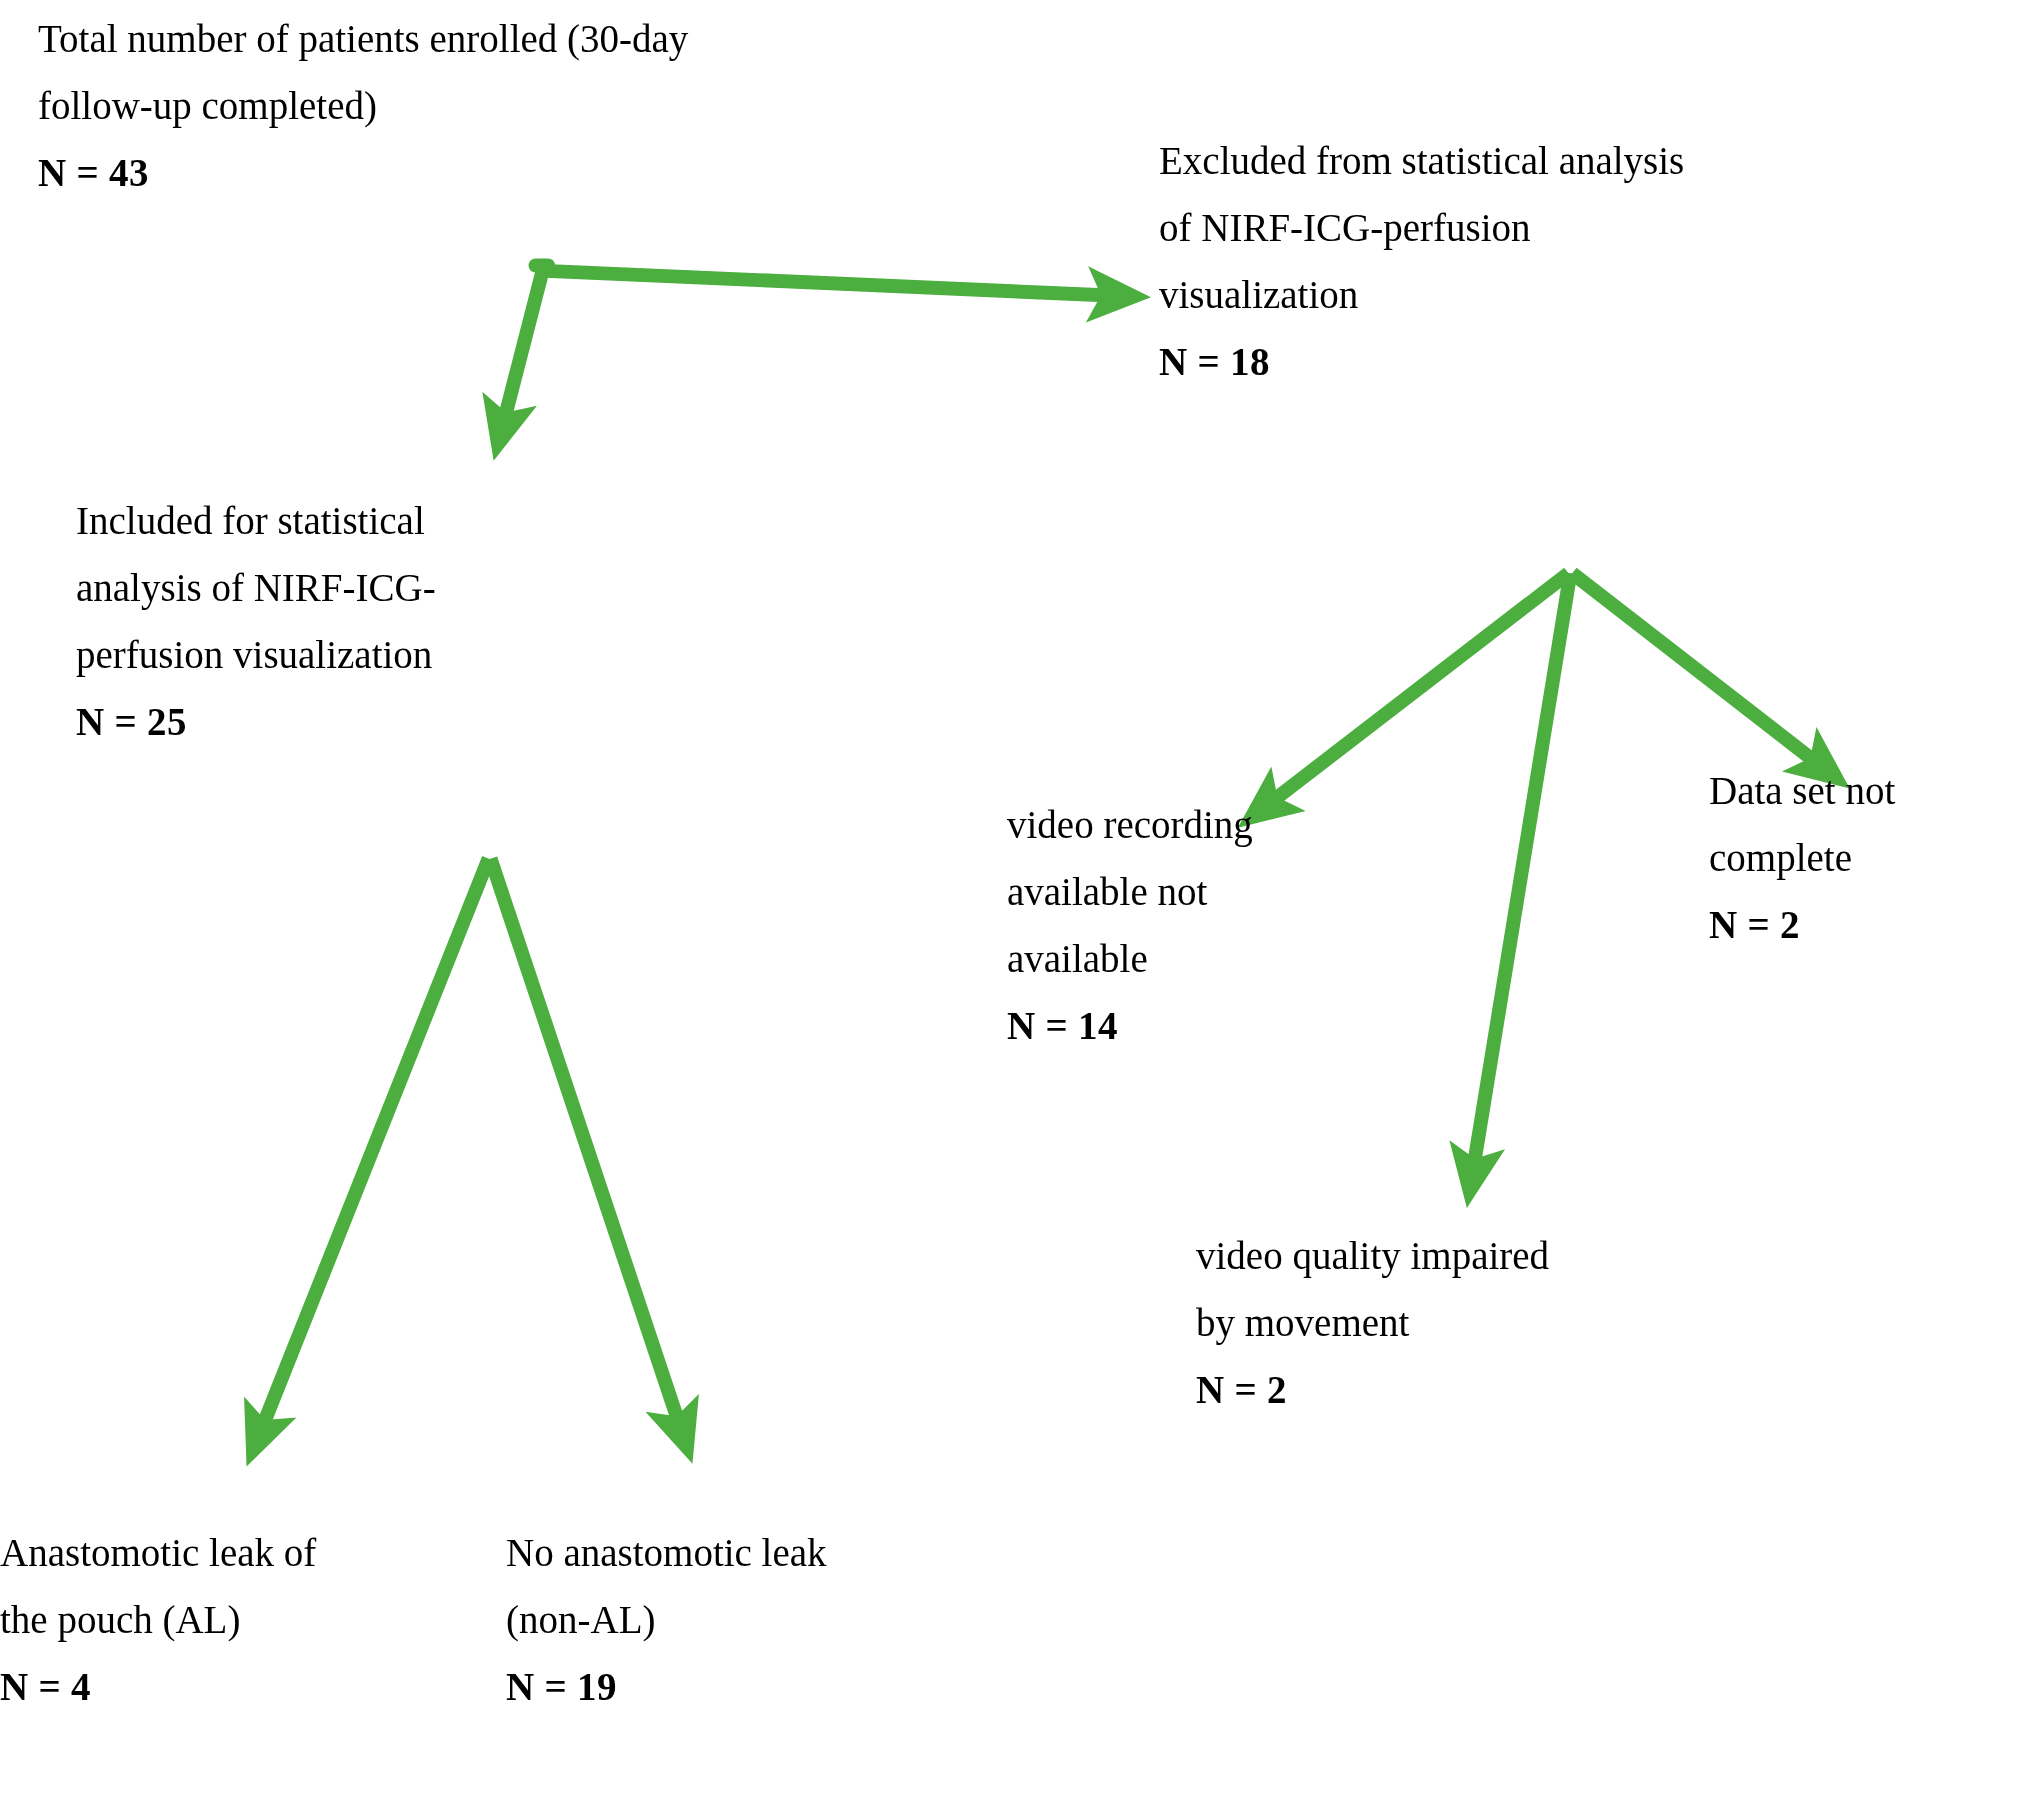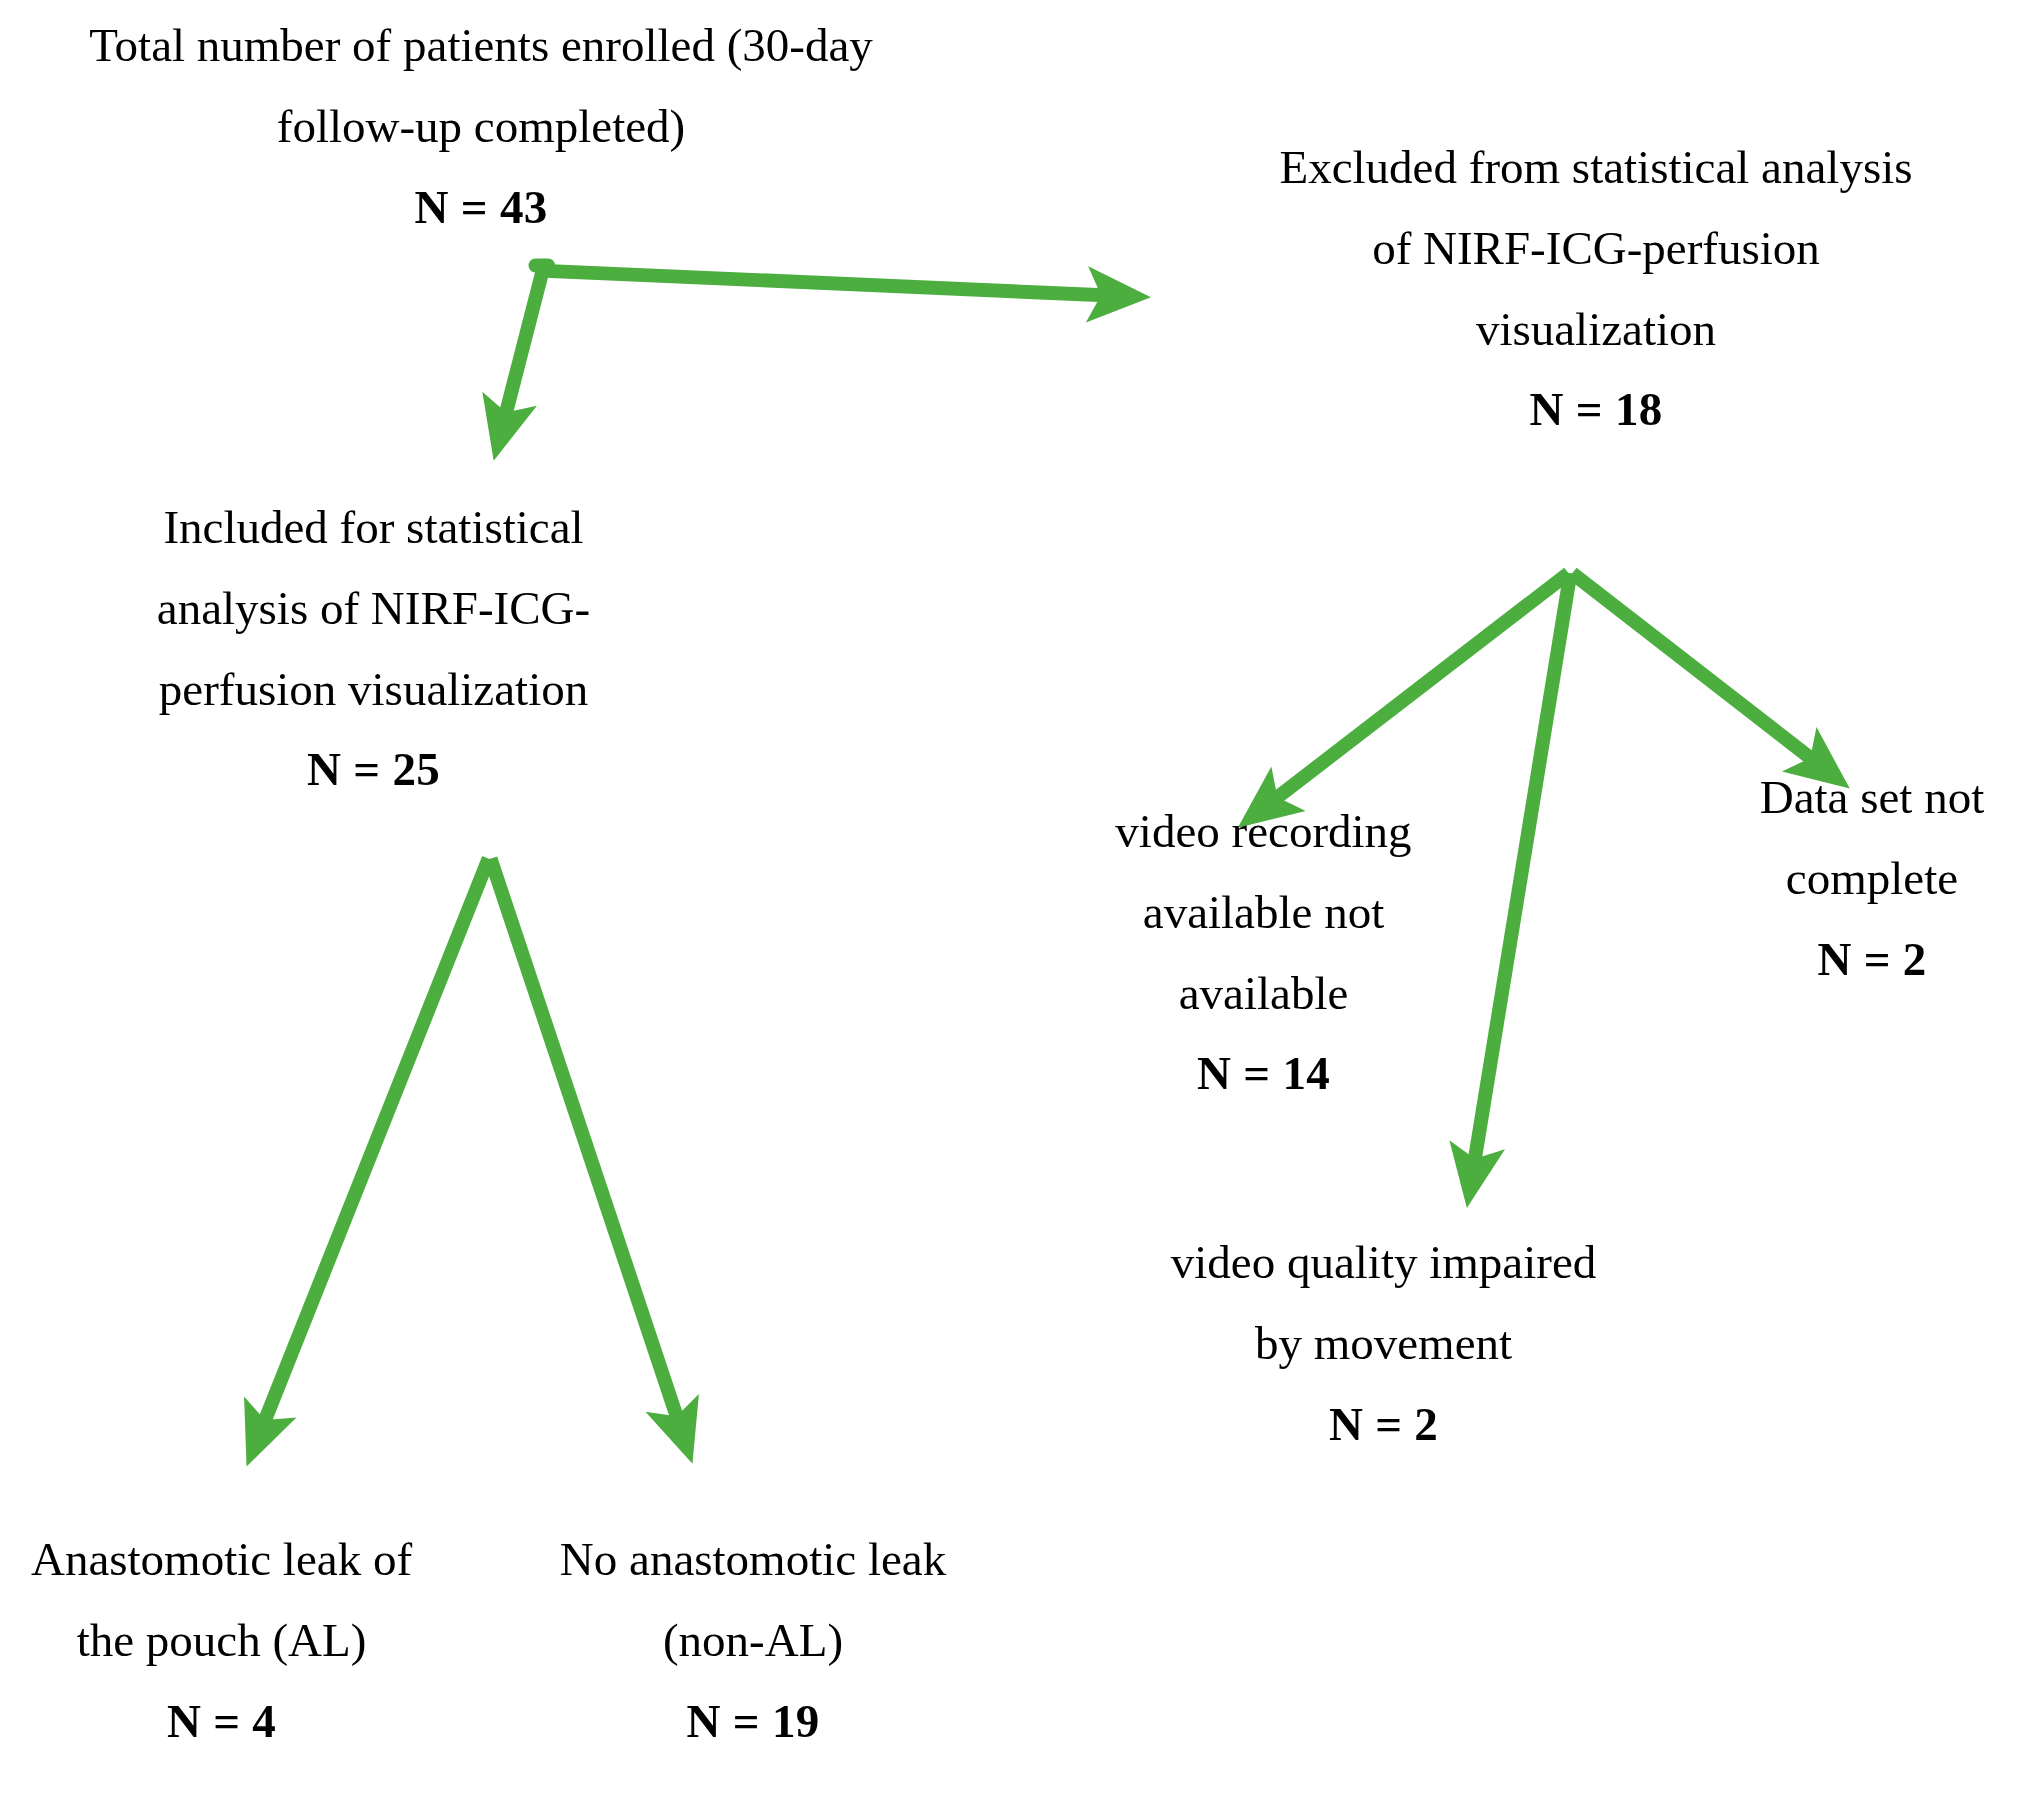--- a/index.html
+++ b/index.html
@@ -19,43 +19,42 @@
   #arrows {
     position: absolute;
     left: 0;
     top: 0;
     width: 2035px;
     height: 1797px;
     pointer-events: none;
   }
   .node {
     position: absolute;
-    text-align: center;
     line-height: 1.72;
-    font-size: 47px;
+    font-size: 39px;
     color: #000;
     white-space: nowrap;
   }
   .node .ln {
     display: block;
     white-space: nowrap;
   }
   .node .count {
     display: block;
     font-weight: bold;
     letter-spacing: 0.3px;
   }
 
   
   #node-enrolled      { left: 38px;   top: 5px;    width: 886px; }
   #node-excluded      { left: 1159px; top: 127px;  width: 874px; }
   #node-included      { left: 76px;  top: 487px;  width: 595px;  }
   #node-video-software{ left: 1007px; top: 791px; width: 513px;  }
   #node-dataset       { left: 1709px; top: 757px; width: 326px;  }
-  #node-video-quality { left: 1124px; top: 1222px; width: 519px;  }
+  #node-video-quality { left: 1196px; top: 1222px; width: 519px;  }
   #node-al            { left: 0px;    top: 1519px; width: 443px;  }
   #node-nonal         { left: 506px;  top: 1519px; width: 494px;  }
 </style>
 </head>
 <body>
 
 <div id="canvas">
 
   <svg id="arrows" viewBox="0 0 3215 2838" width="2035" height="1797" xmlns="http://www.w3.org/2000/svg">
     <defs>

